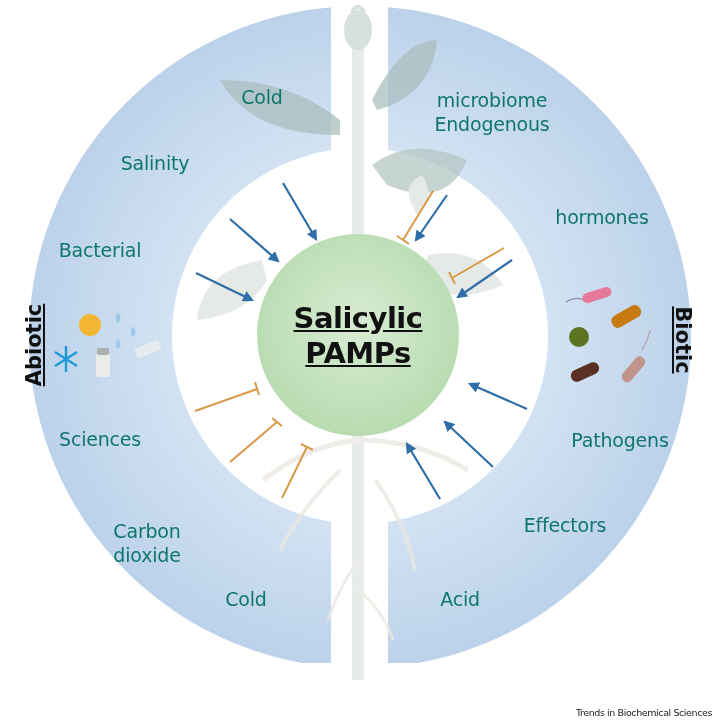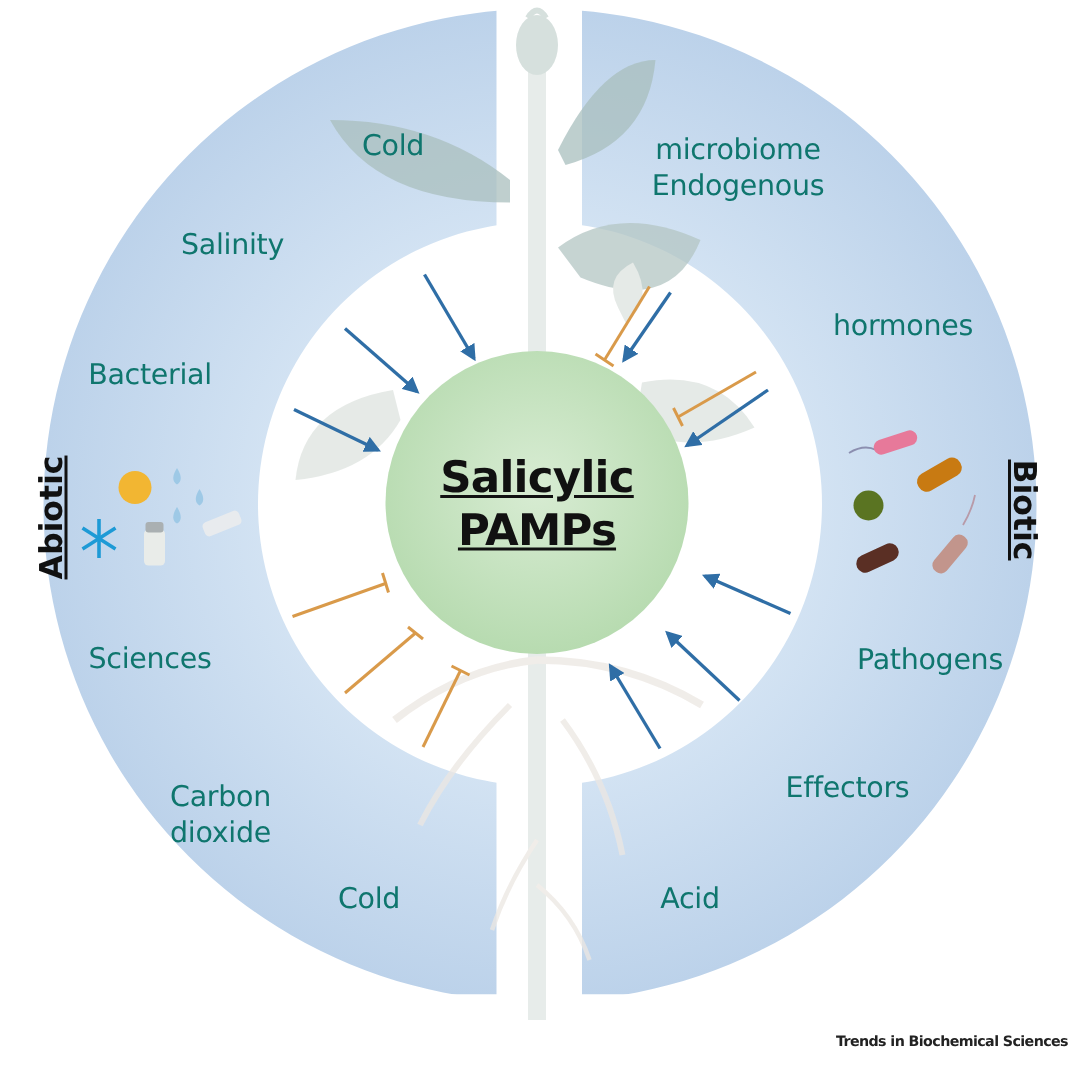--- a/index.html
+++ b/index.html
@@ -8,21 +8,21 @@
   #stage { position:absolute; left:0; top:0; width:720px; height:720px; }
   .lbl { position:absolute; font-size:19px; line-height:24px; text-align:center;
          color:#0f766e; white-space:nowrap; transform:translate(-50%,-50%); letter-spacing:-0.2px; }
   .side { position:absolute; font-size:21px; font-weight:bold; text-decoration:underline;
           color:#111; white-space:nowrap; }
   #side-abiotic { left:34px; top:345px; transform:translate(-50%,-50%) rotate(-90deg); }
   #side-biotic { left:683px; top:340px; transform:translate(-50%,-50%) rotate(90deg); }
   #center-label { position:absolute; left:358px; top:336px; transform:translate(-50%,-50%);
                   font-size:29px; line-height:35px; font-weight:bold; text-align:center; color:#111;
                   letter-spacing:-0.5px;text-decoration:underline; }
-  #footer { position:absolute; right:8px; bottom:20px; font-size:9.5px; font-weight:bold;
+  #footer { position:absolute; right:8px; bottom:2px; font-size:9.5px; font-weight:normal;
             color:#222; letter-spacing:-0.4px;text-align:center; }
 </style>
 </head>
 <body>
 
 <div id="stage">
 <svg width="720" height="720" viewBox="0 0 720 720" style="position:absolute;left:0;top:0">
   <defs>
     <radialGradient id="ringGrad" cx="50%" cy="50%" r="50%">
       <stop offset="0.55" stop-color="#d3e3f3"></stop>

